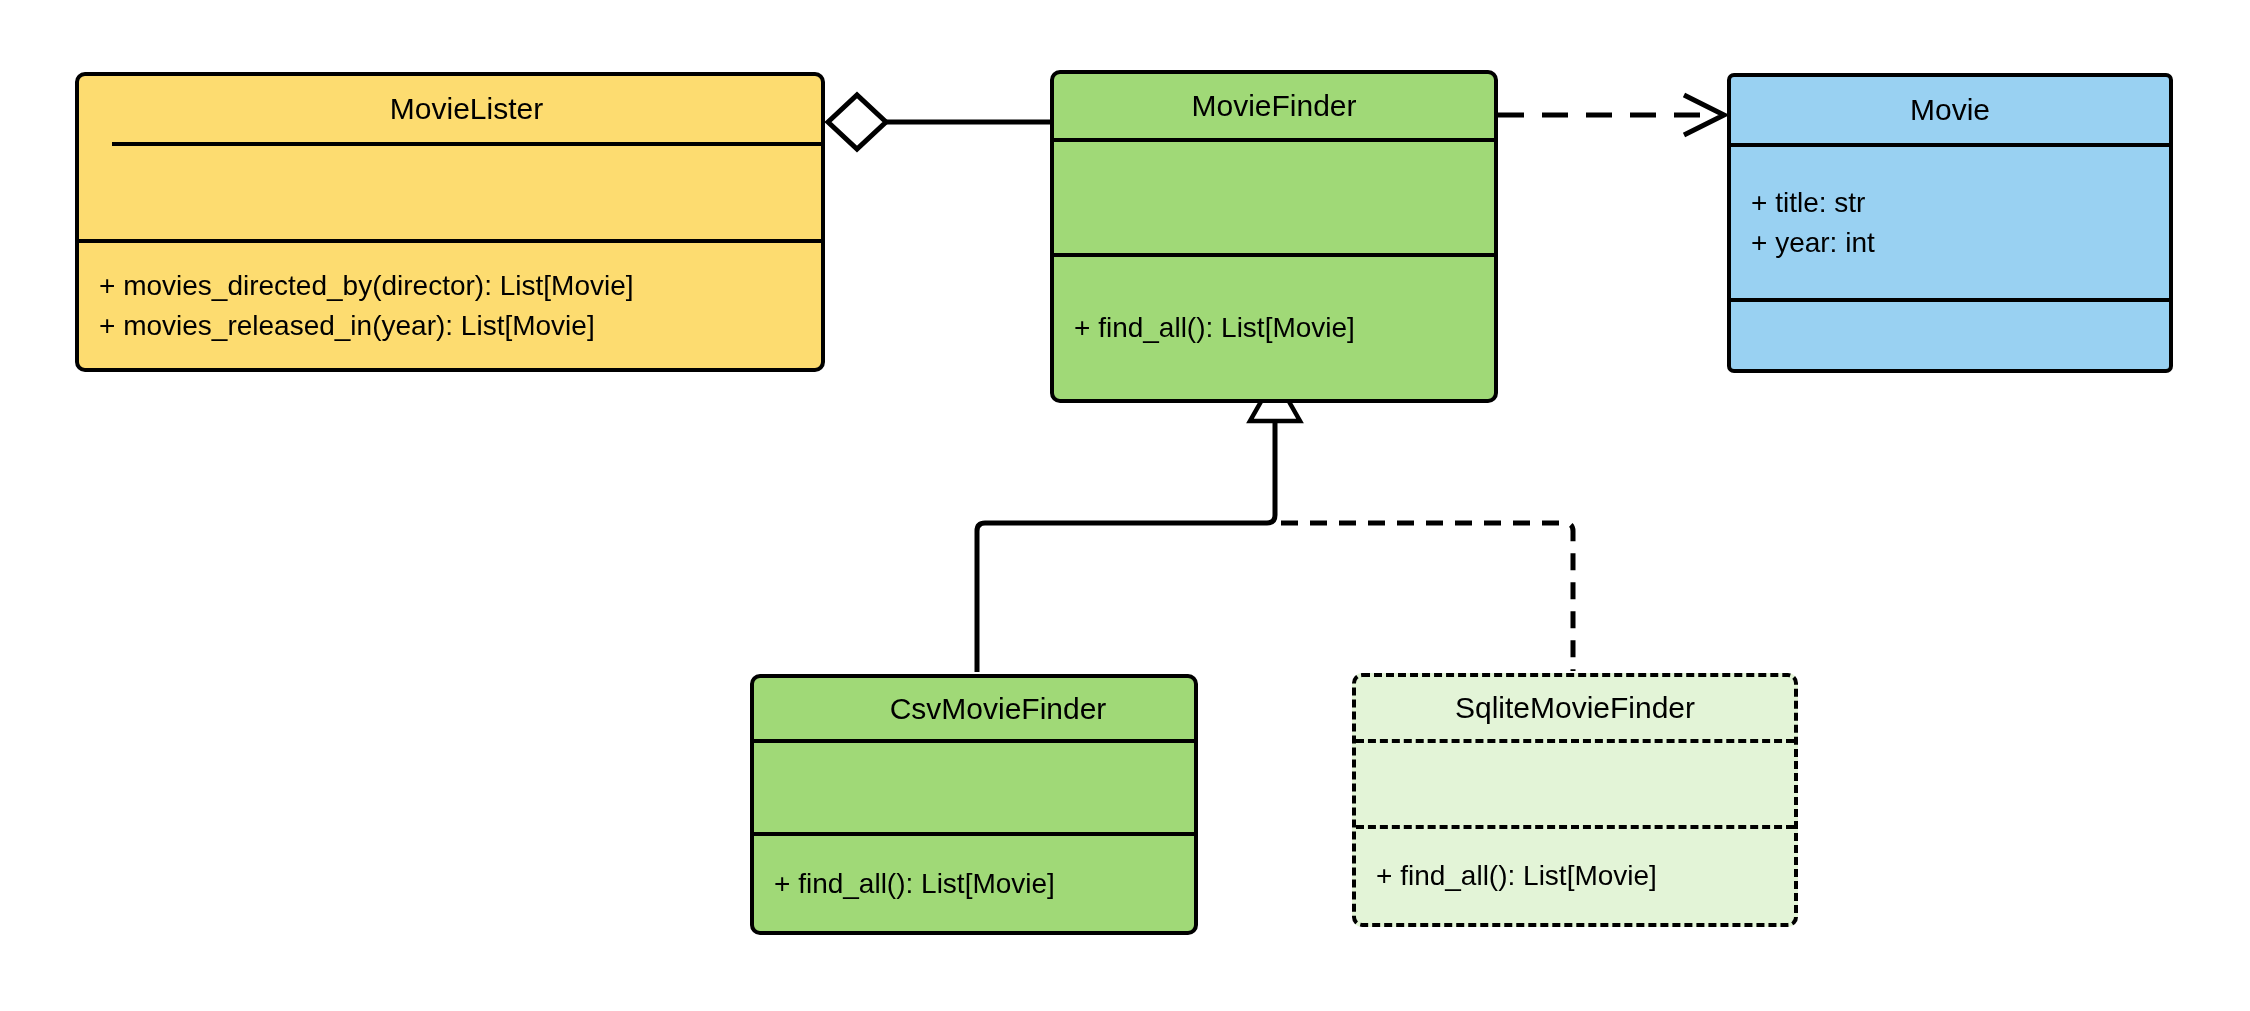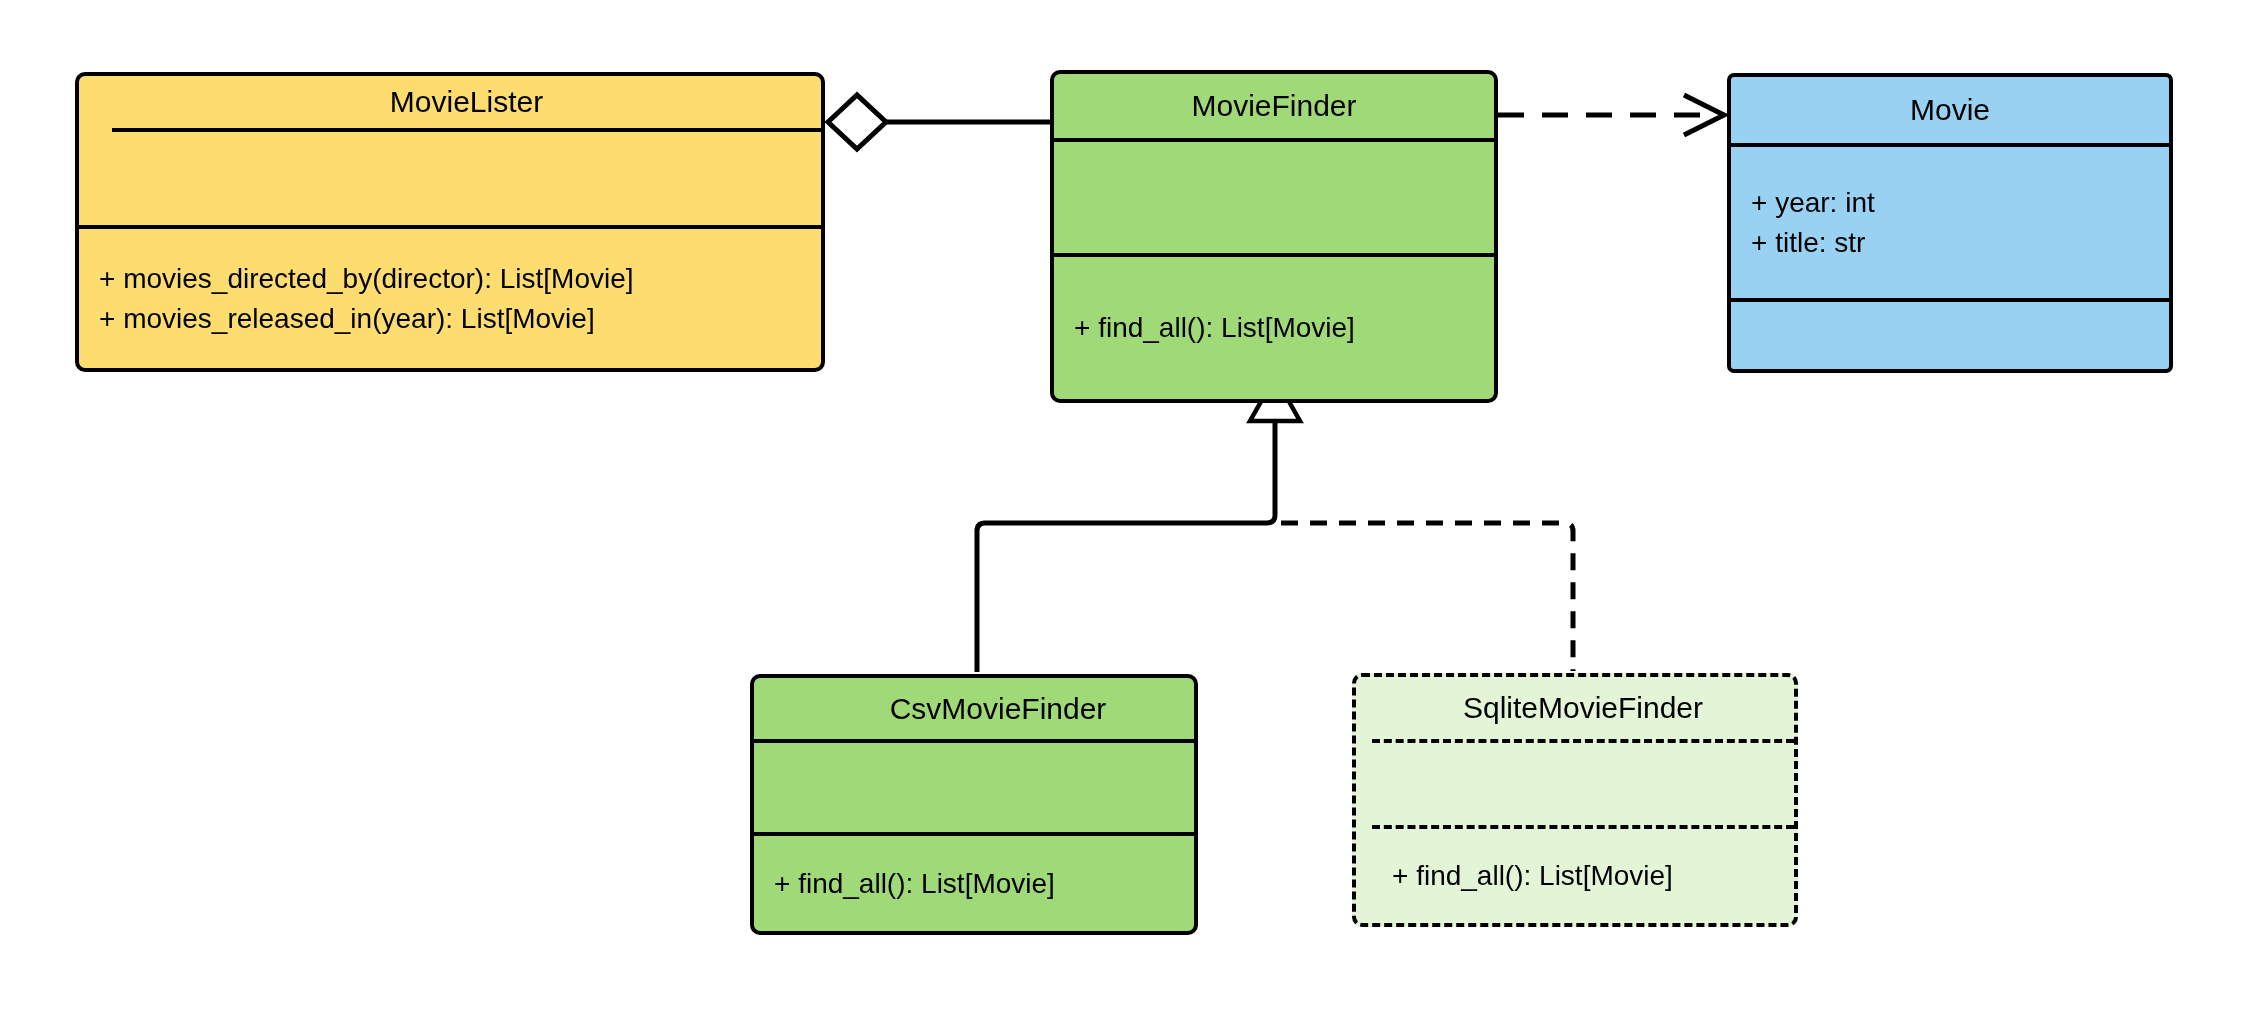--- a/index.html
+++ b/index.html
@@ -85,21 +85,21 @@
       <path d="M1275,421 L1275,515 Q1275,523 1267,523 L985,523 Q977,523 977,531 L977,672" fill="none" stroke="#000000" stroke-width="5"></path>
       <polygon points="1275,377 1250,421 1300,421" fill="#ffffff" stroke="#000000" stroke-width="4.5" stroke-linejoin="miter"></polygon>
     </g>
 
     <g>
       <path d="M1281,523 L1565,523 Q1573,523 1573,531 L1573,671" fill="none" stroke="#000000" stroke-width="5" stroke-dasharray="17 12"></path>
     </g>
   </svg>
 
   <div class="uml-class fill-yellow" style="left:75px; top:72px; width:750px; height:300px;">
-    <div class="compartment title" style="height:56px;margin-left:33px;">
+    <div class="compartment title" style="height:70px;margin-left:33px;">
       <span>MovieLister</span>
     </div>
     <div class="compartment attrs" style="height:97px;"></div>
     <div class="compartment methods">
       <div class="member">+ movies_directed_by(director): List[Movie]</div>
       <div class="member">+ movies_released_in(year): List[Movie]</div>
     </div>
   </div>
 
   <div class="uml-class fill-green" style="left:1050px; top:70px; width:448px; height:333px;">
@@ -110,37 +110,37 @@
     <div class="compartment methods">
       <div class="member">+ find_all(): List[Movie]</div>
     </div>
   </div>
 
   <div class="uml-class fill-blue" style="left:1727px; top:73px; width:446px; height:300px;border-radius:7px;">
     <div class="compartment title" style="height:70px;">
       <span>Movie</span>
     </div>
     <div class="compartment attrs" style="height:155px;">
+      <div class="member">+ title: str</div>
       <div class="member">+ year: int</div>
-      <div class="member">+ title: str</div>
     </div>
     <div class="compartment methods"></div>
   </div>
 
   <div class="uml-class fill-green" style="left:750px; top:674px; width:448px; height:261px;">
     <div class="compartment title" style="height:65px;padding-left:48px;">
       <span>CsvMovieFinder</span>
     </div>
     <div class="compartment attrs" style="height:93px;"></div>
     <div class="compartment methods">
       <div class="member">+ find_all(): List[Movie]</div>
     </div>
   </div>
 
-  <div class="uml-class fill-pale dashed" style="left:1352px; top:673px; width:446px; height:254px;padding-left:16px;">
+  <div class="uml-class fill-pale dashed" style="left:1352px; top:673px; width:446px; height:254px;">
     <div class="compartment title" style="height:66px;">
       <span>SqliteMovieFinder</span>
     </div>
     <div class="compartment attrs" style="height:86px;"></div>
     <div class="compartment methods">
       <div class="member">+ find_all(): List[Movie]</div>
     </div>
   </div>
 
 </div>

